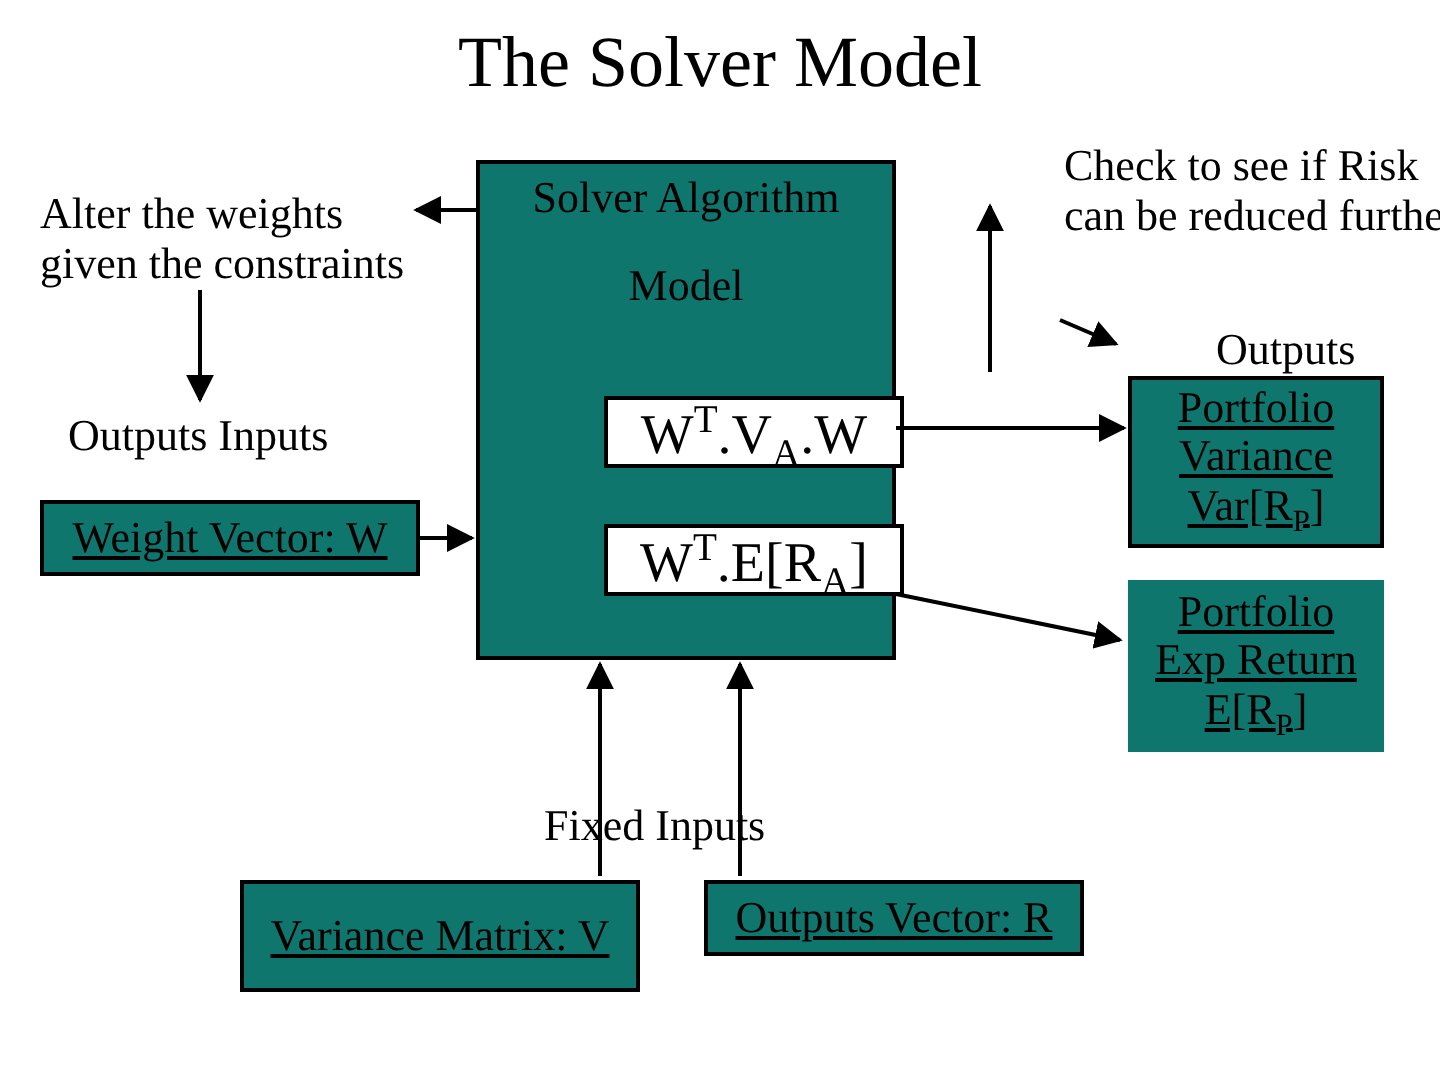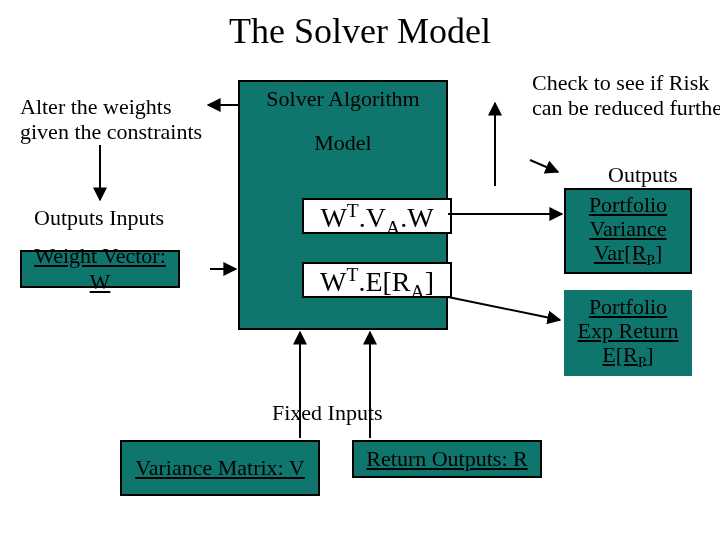--- a/index.html
+++ b/index.html
@@ -80,21 +80,21 @@
 
   <div class="sub-box" style="left:28px; top:180px; width:150px; height:36px;">
     <span>
       <span>W</span><sup>T</sup><span>.E[R</span><sub>A</sub><span>]</span>
     </span>
   </div>
 </div>
 
 <div class="text-block" style="left:34px; top:205px;">Outputs Inputs</div>
 
-<div class="box" style="left:20px; top:250px; width:160px; height:38px;">
+<div class="box" style="left:20px; top:250px; width:190px; height:38px;">
   <span>Weight Vector: W</span>
 </div>
 
 <div class="box" style="left:564px; top:188px; width:128px; height:86px; flex-direction:column; line-height:1.1;">
   <div>Portfolio</div>
   <div>Variance</div>
   <div><span>Var[R</span><sub>P</sub><span>]</span></div>
 </div>
 
 <div class="box" style="left:564px; top:290px; width:128px; height:86px; flex-direction:column; line-height:1.1; border:none;">
@@ -103,21 +103,21 @@
   <div><span>E[R</span><sub>P</sub><span>]</span></div>
 </div>
 
 <div class="text-block" style="left:272px; top:400px;">Fixed Inputs</div>
 
 <div class="box" style="left:120px; top:440px; width:200px; height:56px;">
   <span>Variance Matrix: V</span>
 </div>
 
 <div class="box" style="left:352px; top:440px; width:190px; height:38px;">
-  <span>Return Outputs: R</span>
+  <span>Outputs Vector: R</span>
 </div>
 
 <svg class="overlay">
   <defs>
     <marker id="arrow" viewBox="0 0 10 10" refX="9" refY="5" markerWidth="7" markerHeight="7" orient="auto-start-reverse">
       <path d="M 0 0 L 10 5 L 0 10 z" fill="#000"></path>
     </marker>
   </defs>
 
   <line x1="100" y1="145" x2="100" y2="200" stroke="#000" stroke-width="2" marker-end="url(#arrow)"></line>

